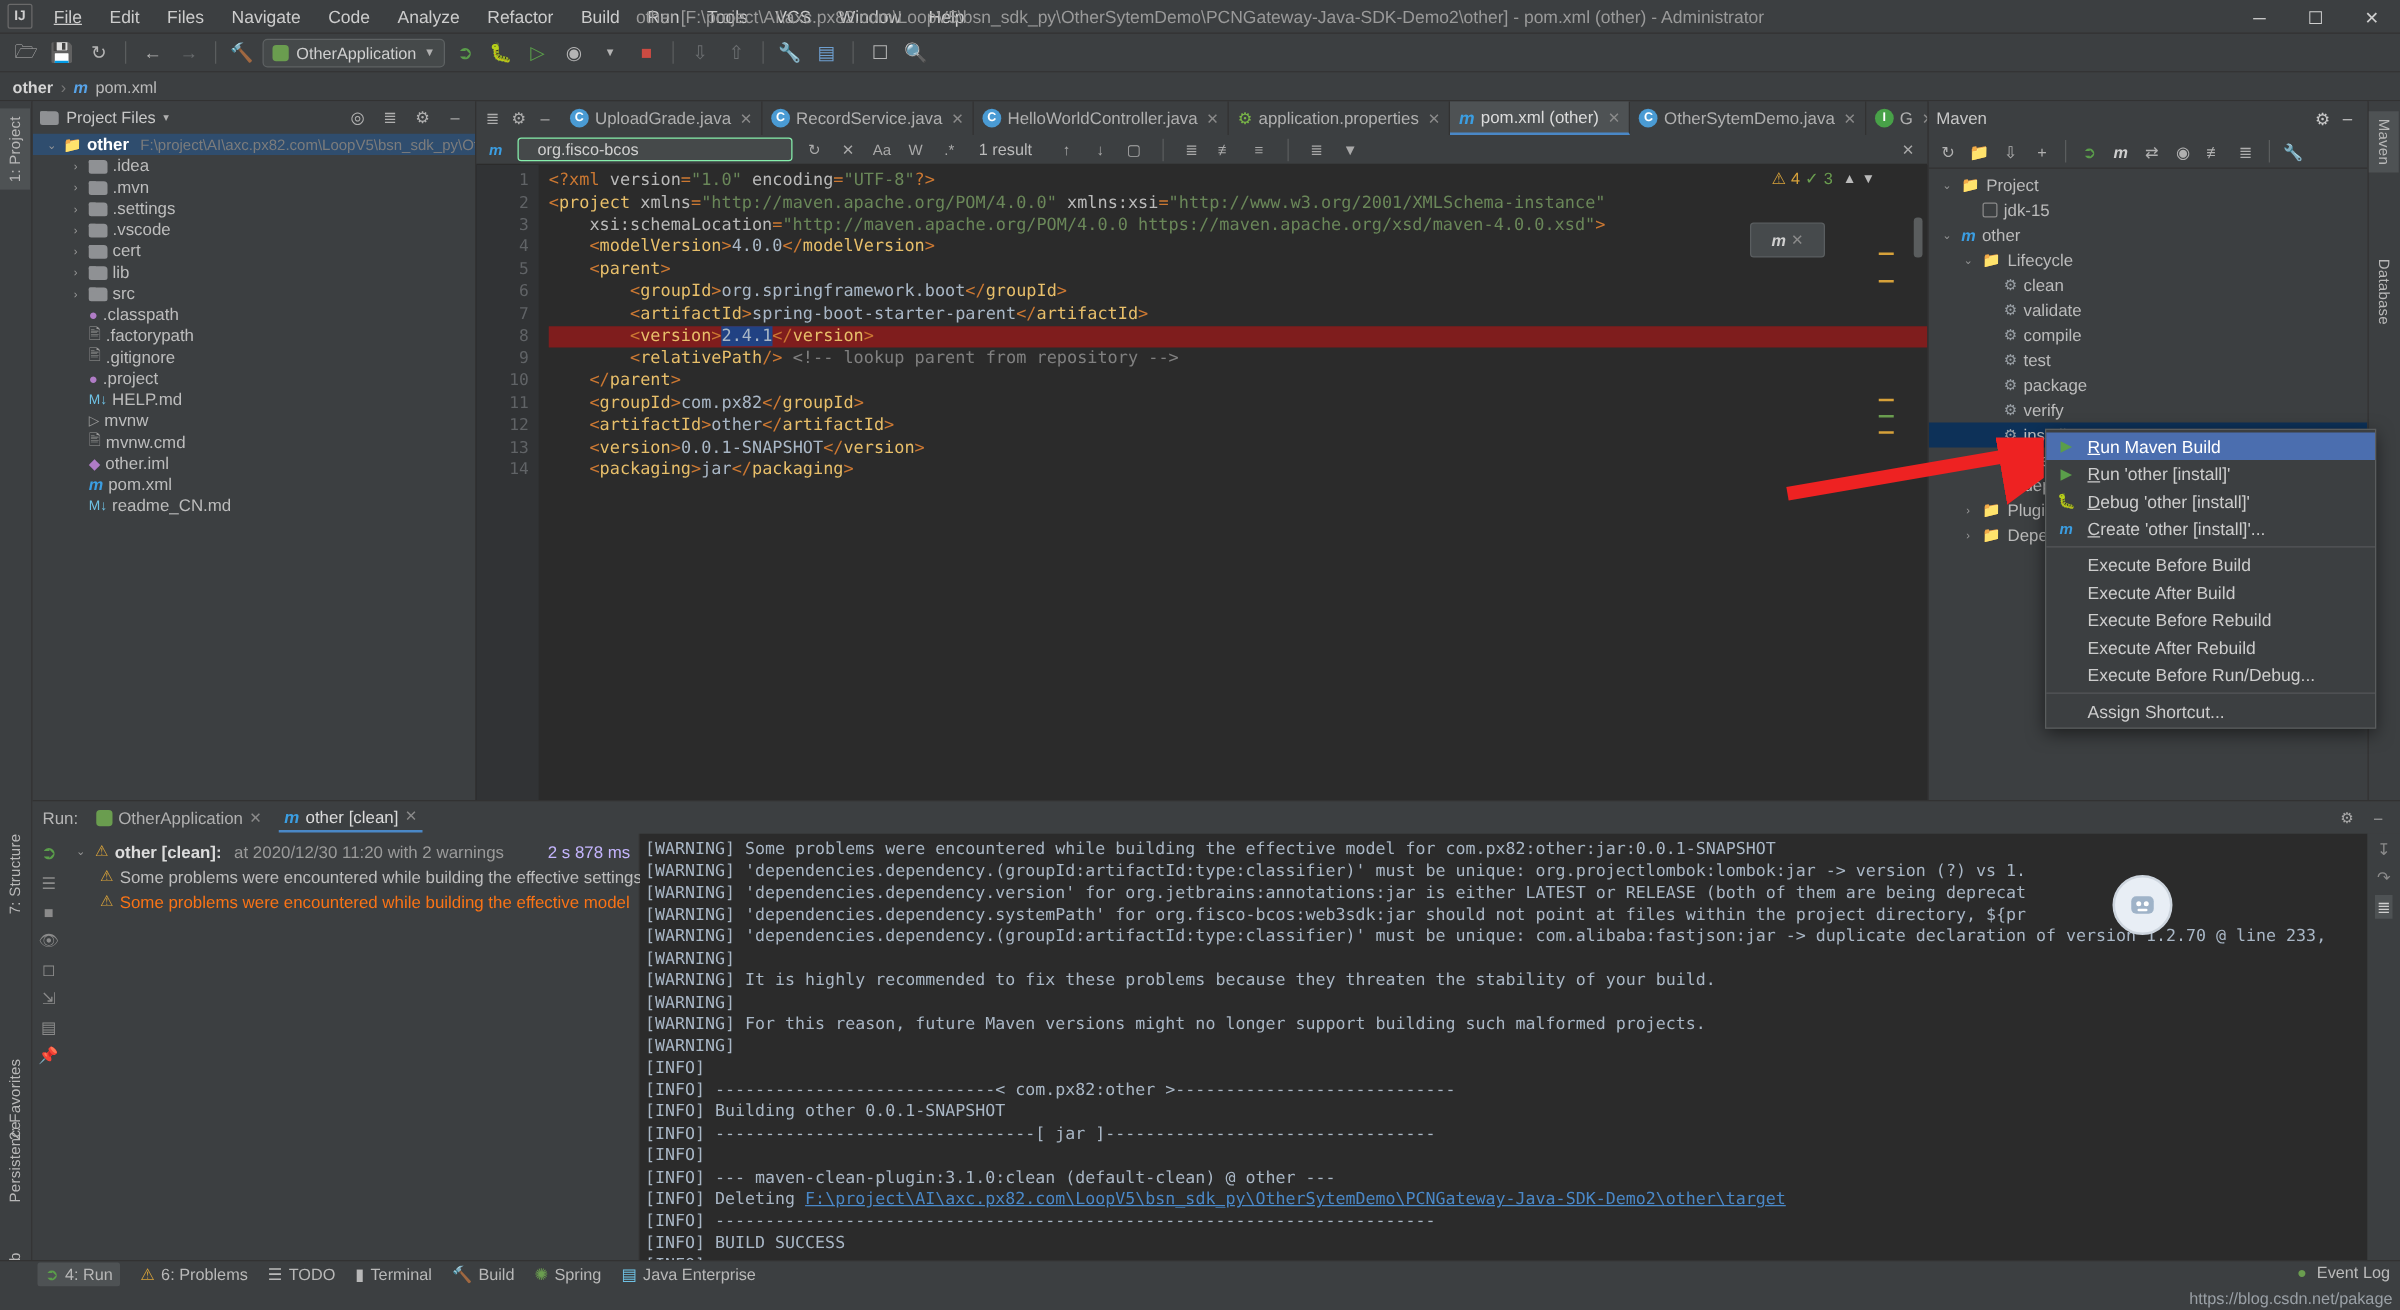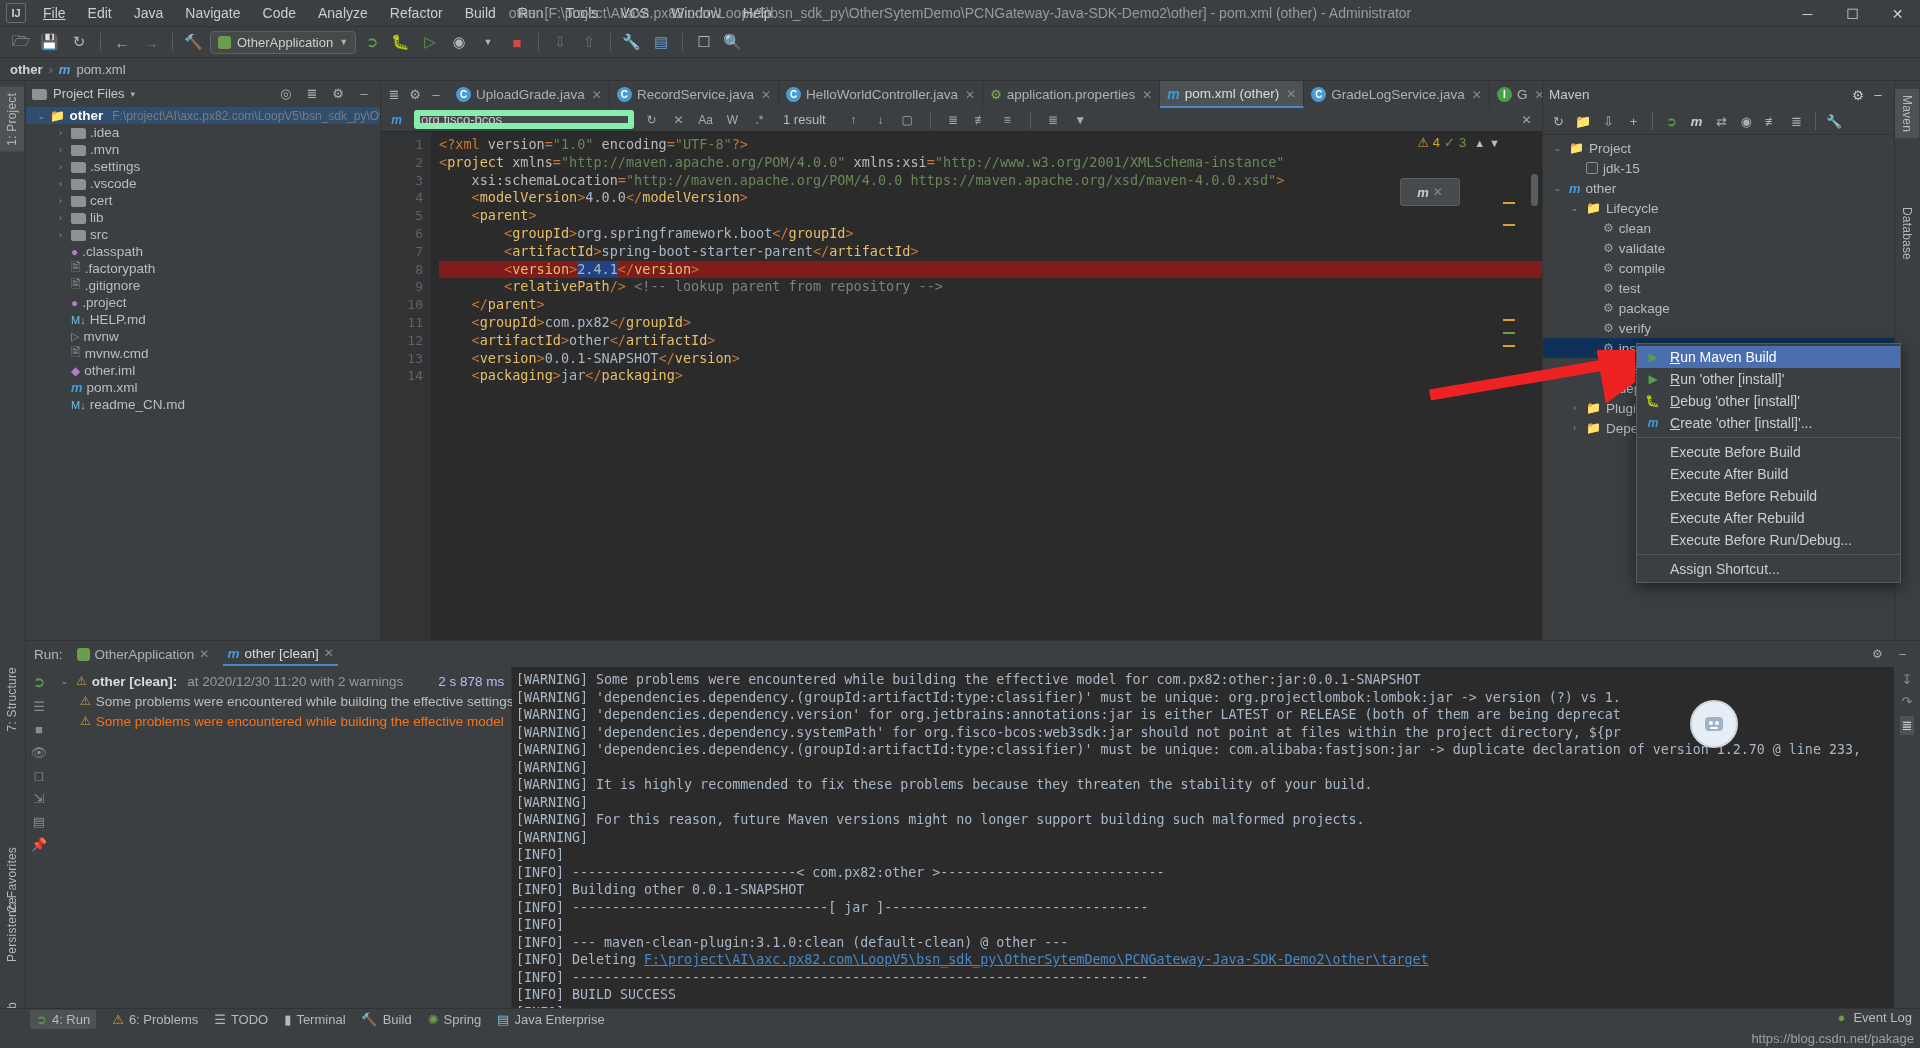--- a/index.html
+++ b/index.html
@@ -79,22 +79,22 @@
   .tab-ico{ width:15px;height:15px;border-radius:50%;display:flex;align-items:center;justify-content:center;
      font-size:10px;font-weight:bold;color:#fff;}
   .ico-c{background:#4a9bd4;}
   .ico-i{background:#48a148;}
   .ico-m{background:none;color:#3b9ee2;font-style:italic;font-weight:bold;font-size:14px;}
   .ico-prop{color:#7ab648;font-size:13px;}
 
   
   .findbar{ height:24px; background:#3c3f41; display:flex; align-items:center; gap:8px;
      padding:0 6px; font-size:13px; border-bottom:1px solid #2b2b2b;}
-  .findbox{ background:#45494a; border:6px solid #86efac; border-radius:3px; height:19px;
-     min-width:220px; display:flex; align-items:center; padding:0 1px; color:#cfcfcf; font-size:13px;}
+  .findbox{ background:#45494a; border:1px solid #86efac; border-radius:3px; height:19px;
+     min-width:220px; display:flex; align-items:center; padding:0 15px; color:#cfcfcf; font-size:13px;}
   .fi{ width:19px;height:19px;display:flex;align-items:center;justify-content:center;color:#a9a9a9;font-size:12px;}
 
   
   .codewrap{ flex:1; display:flex; position:relative; background:#2b2b2b; overflow:hidden;}
   .gutter{ width:50px; background:#313335; text-align:right; padding:4px 8px 0 0;
      font-family:"DejaVu Sans Mono", monospace; font-size:13px; color:#606366; line-height:17.8px;}
   .code{ flex:1; padding:4px 0 0 8px; font-family:"DejaVu Sans Mono", monospace;
      font-size:13.5px; line-height:17.8px; white-space:pre; overflow:hidden; color:#a9b7c6;}
   .cline.hl{ background:#7f1d1d; }
   .t-tag{ color:#e8bf6a;} .t-attr{color:#bababa;} .t-str{color:#6a8759;}
@@ -169,21 +169,21 @@
 </head>
 <body>
 
 <div id="app">
 
   <div class="titlebar">
     <div class="ij-logo">IJ</div>
     <div class="menubar">
       <div class="mi"><span class="u">File</span></div>
       <div class="mi"><span>Edit</span></div>
-      <div class="mi"><span>Java</span></div>
+      <div class="mi"><span>Files</span></div>
       <div class="mi"><span>Navigate</span></div>
       <div class="mi"><span>Code</span></div>
       <div class="mi"><span>Analyze</span></div>
       <div class="mi"><span>Refactor</span></div>
       <div class="mi"><span>Build</span></div>
       <div class="mi"><span>Run</span></div>
       <div class="mi"><span>Tools</span></div>
       <div class="mi"><span>VCS</span></div>
       <div class="mi"><span>Window</span></div>
       <div class="mi"><span>Help</span></div>
@@ -378,21 +378,21 @@
               <span>application.properties</span>
               <span class="x">✕</span>
             </div>
             <div class="tab active">
               <span class="ico-m">m</span>
               <span>pom.xml (other)</span>
               <span class="x">✕</span>
             </div>
             <div class="tab">
               <span class="tab-ico ico-c">C</span>
-              <span>GradeLogService.java</span>
+              <span>OtherSytemDemo.java</span>
               <span class="x">✕</span>
             </div>
             <div class="tab">
               <span class="tab-ico ico-i">I</span>
               <span>G</span>
               <span class="x">✕</span>
             </div>
           </div>
       </div>
 

